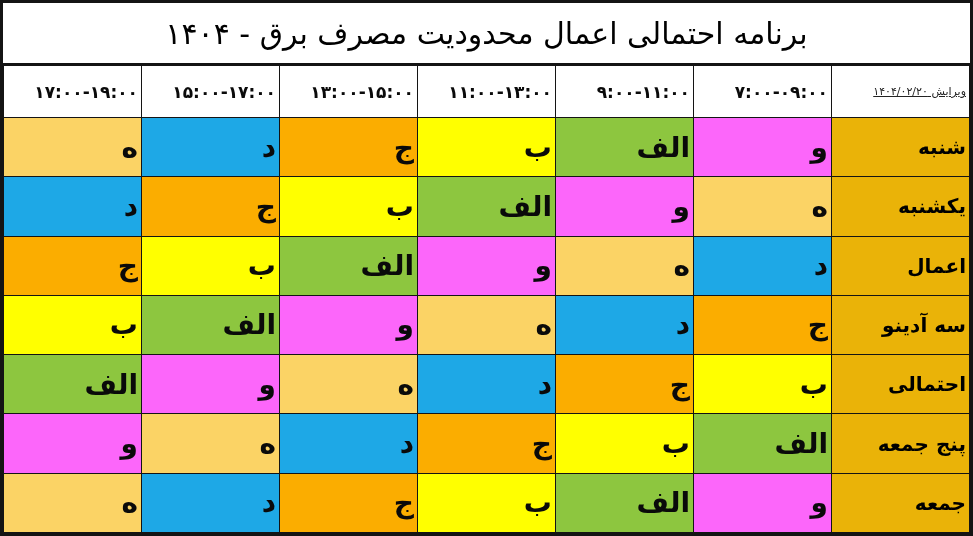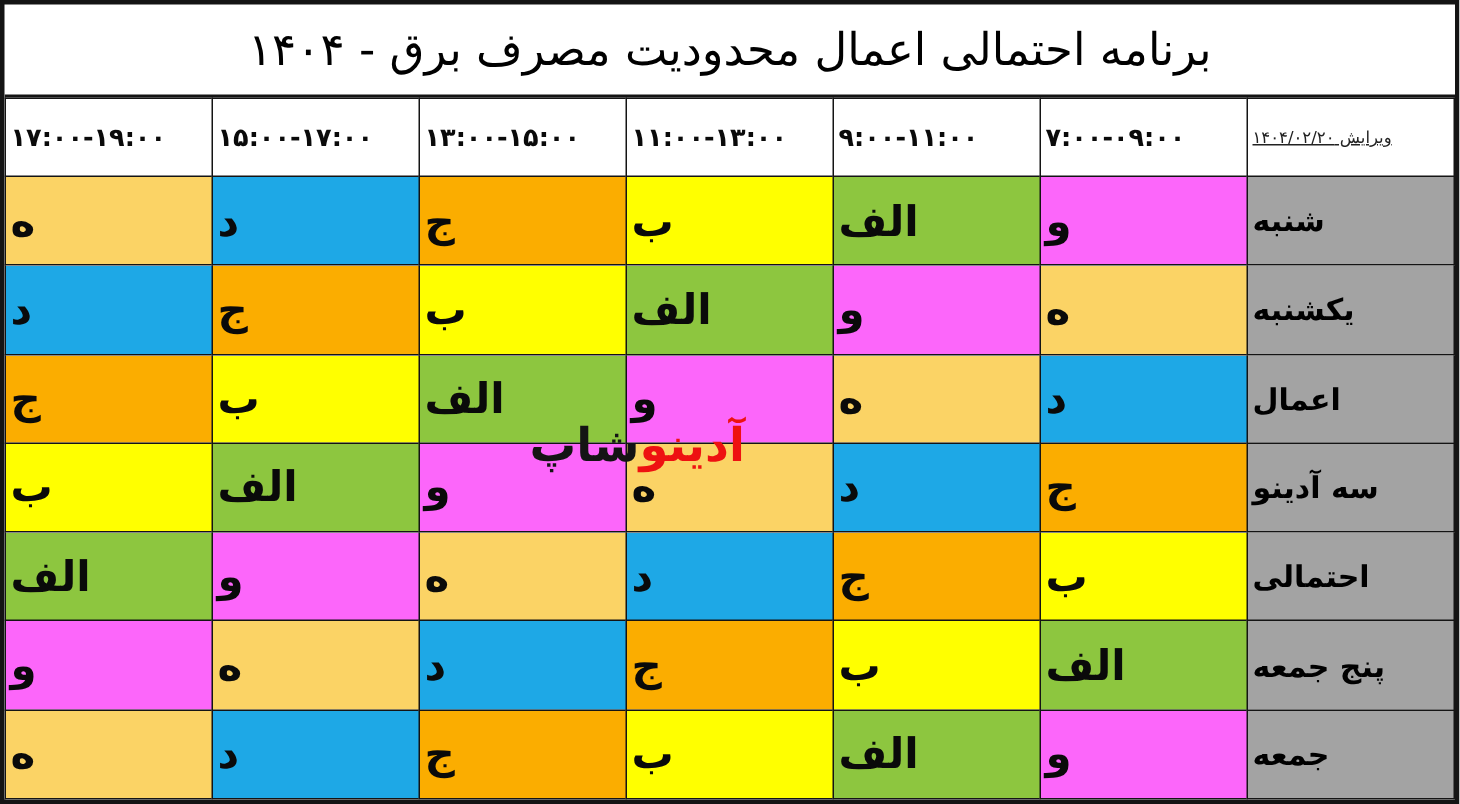--- a/index.html
+++ b/index.html
@@ -29,29 +29,29 @@
   .table-wrap { flex: 1 1 auto; }
   table {
     width: 100%;
     height: 100%;
     border-collapse: collapse;
     direction: rtl;
     table-layout: fixed;
   }
   th, td {
     border: 1.5px solid #141414;
-    text-align: left;
+    text-align: right;
     vertical-align: middle;
     padding: 3px;
     overflow: hidden;
   }
   thead tr { height: 52px; }
   .edit-cell   { font-size: 11px; font-weight: 400; color: #222222; background: #ffffff; text-decoration: underline; }
   .time-cell   { font-size: 17px; font-weight: bold; color: #0a0a0a; background: #ffffff; }
-  .day-cell    { font-size: 20px; font-weight: bold; color: #000000; background: #a3a3a3; }
+  .day-cell    { font-size: 20px; font-weight: bold; color: #000000; background: #eab308; }
   .slot-cell   { font-size: 28px; font-weight: bold; color: #0a0a0a; }
   .watermark {
     position: absolute;
     top: 276px;
     left: 350px;
     direction: rtl;
     font-size: 31px;
     font-weight: bold;
     white-space: nowrap;
     pointer-events: none;
@@ -138,14 +138,13 @@
             <td class="slot-cell" style="background: rgb(141, 198, 63);">الف</td>
             <td class="slot-cell" style="background: rgb(255, 255, 0);">ب</td>
             <td class="slot-cell" style="background: rgb(251, 173, 0);">ج</td>
             <td class="slot-cell" style="background: rgb(30, 168, 230);">د</td>
             <td class="slot-cell" style="background: rgb(251, 211, 101);">ه</td>
           </tr>
         </tbody>
     </table>
   </div>
 
-  <div class="watermark"><span style="color: rgb(238, 17, 17);">آدینو</span><span style="color: rgb(20, 20, 20);">شاپ</span></div>
 </div>
 
 </body></html>

